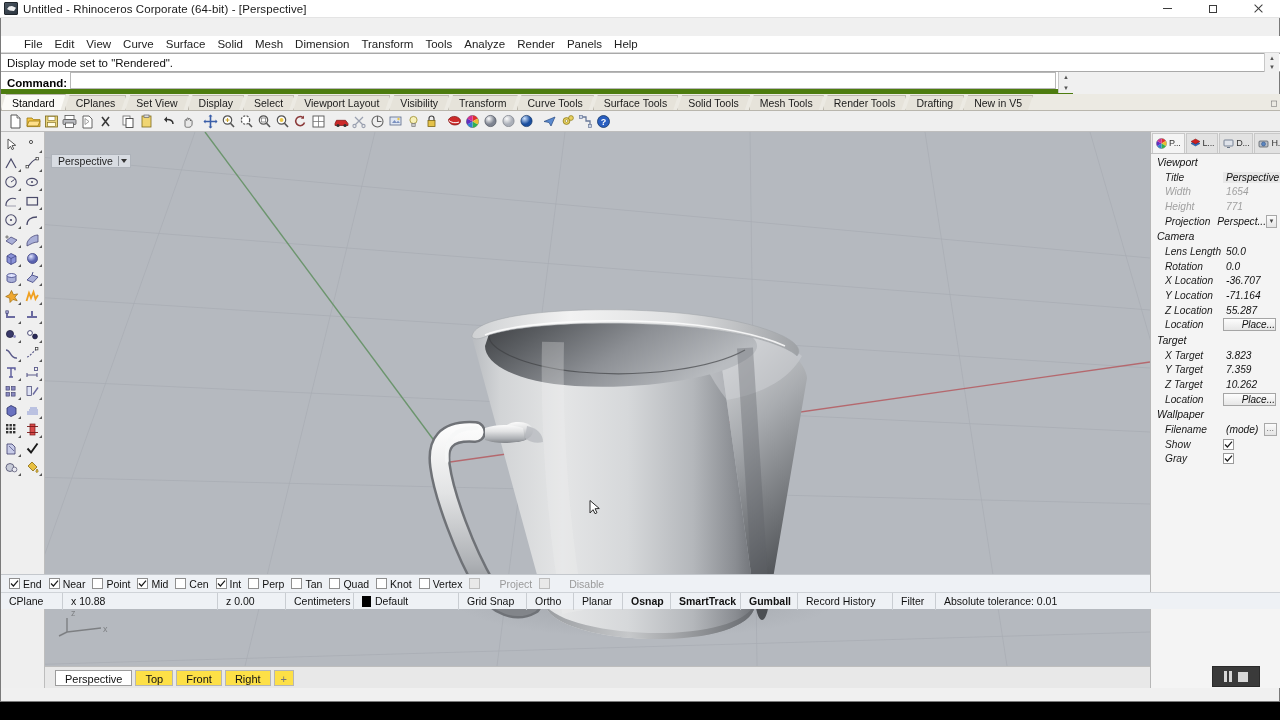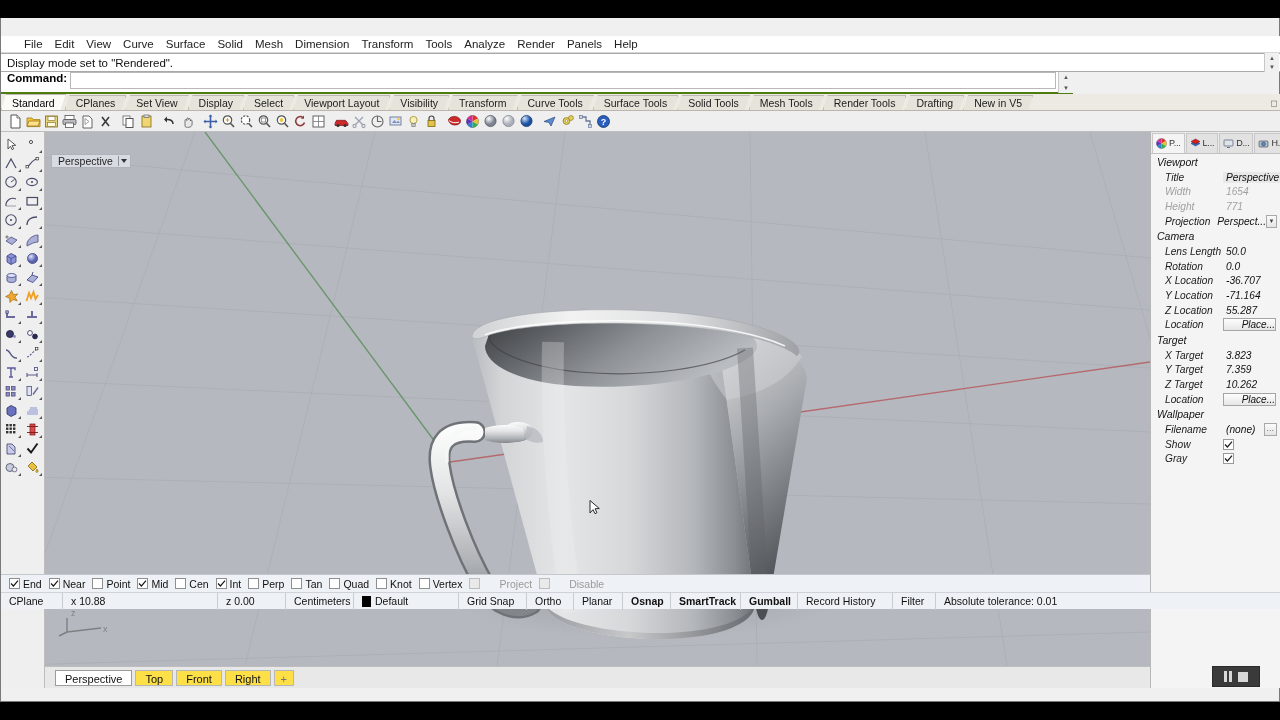--- a/index.html
+++ b/index.html
@@ -56,22 +56,22 @@
     background:#fff; border:1px solid #a9a9a9; border-left:none; border-right:none;
     display:flex; align-items:center; padding-left:6px; font-size:11.5px; color:#111;
   }
   .cmd-scroll {
     position:absolute; right:0; top:35px; width:15px; height:19px; background:#f0f0f0;
     border-left:1px solid #c8c8c8; display:flex; flex-direction:column;
   }
   .cmd-scroll .ar { flex:1; display:flex; align-items:center; justify-content:center; font-size:6px; color:#555; }
   .cmd-line {
     position:absolute; left:0; top:54px; width:1072px; height:22px;
-    background:#fff; border-bottom:2px solid #4d7c0f;
-    display:flex; align-items:flex-start; padding-left:6px;
+    background:#fff; border-bottom:5px solid #4d7c0f;
+    display:flex; align-items:flex-end; padding-left:6px;
   }
   .cmd-label { font-size:11.5px; font-weight:bold; color:#000; margin-right:3px; }
   .cmd-input {
     flex:1; height:17px; border:1px solid #b8b8b8; background:#fff; font-size:11.5px;
     padding:0 3px; outline:none; margin-right:17px; color:#000;
     font-family:"Liberation Sans", sans-serif;
   }
   .cmd-line .cmd-scroll2 {
     position:absolute; right:0; top:0; width:15px; height:21px; background:#f0f0f0;
     border-left:1px solid #c8c8c8; display:flex; flex-direction:column;
@@ -235,20 +235,35 @@
   .sb-swatch { width:9px; height:11px; background:#000; margin-right:4px; }
 
   
   .nosel { user-select:none; }
 </style>
 </head>
 <body>
 
 <div id="app">
 
+  <div class="titlebar nosel">
+    <div class="title-icon"></div>
+    <span class="title-text">Untitled - Rhinoceros Corporate (64-bit) - [Perspective]</span>
+    <div class="win-btns">
+      <div class="win-btn">
+          <span class="gl-min"></span>
+        </div>
+      <div class="win-btn">
+          <span class="gl-max"></span>
+        </div>
+      <div class="win-btn close">
+          <span class="gl-close"></span>
+        </div>
+    </div>
+  </div>
 
   <div class="win">
 
     <div class="menubar nosel">
       <div class="menu-item">File</div>
       <div class="menu-item">Edit</div>
       <div class="menu-item">View</div>
       <div class="menu-item">Curve</div>
       <div class="menu-item">Surface</div>
       <div class="menu-item">Solid</div>
@@ -1055,21 +1070,21 @@
           <span class="pval">10.262</span>
         </div>
         <div class="prow">
           <span class="plabel">Location</span>
           <span class="pbtn">Place...</span>
         </div>
 
         <div class="grp">Wallpaper</div>
         <div class="prow">
           <span class="plabel">Filename</span>
-          <span class="pval">(none)</span>
+          <span class="pval">(mode)</span>
           <span class="pdots">…</span>
         </div>
         <div class="prow">
           <span class="plabel">Show</span>
           <span class="pchk">
             <svg width="9" height="9" viewBox="0 0 9 9">
                 <path d="M1 4.5L3.4 7 8 1.6" fill="none" stroke="#1a1a1a" stroke-width="1.2"></path>
               </svg>
           </span>
         </div>

